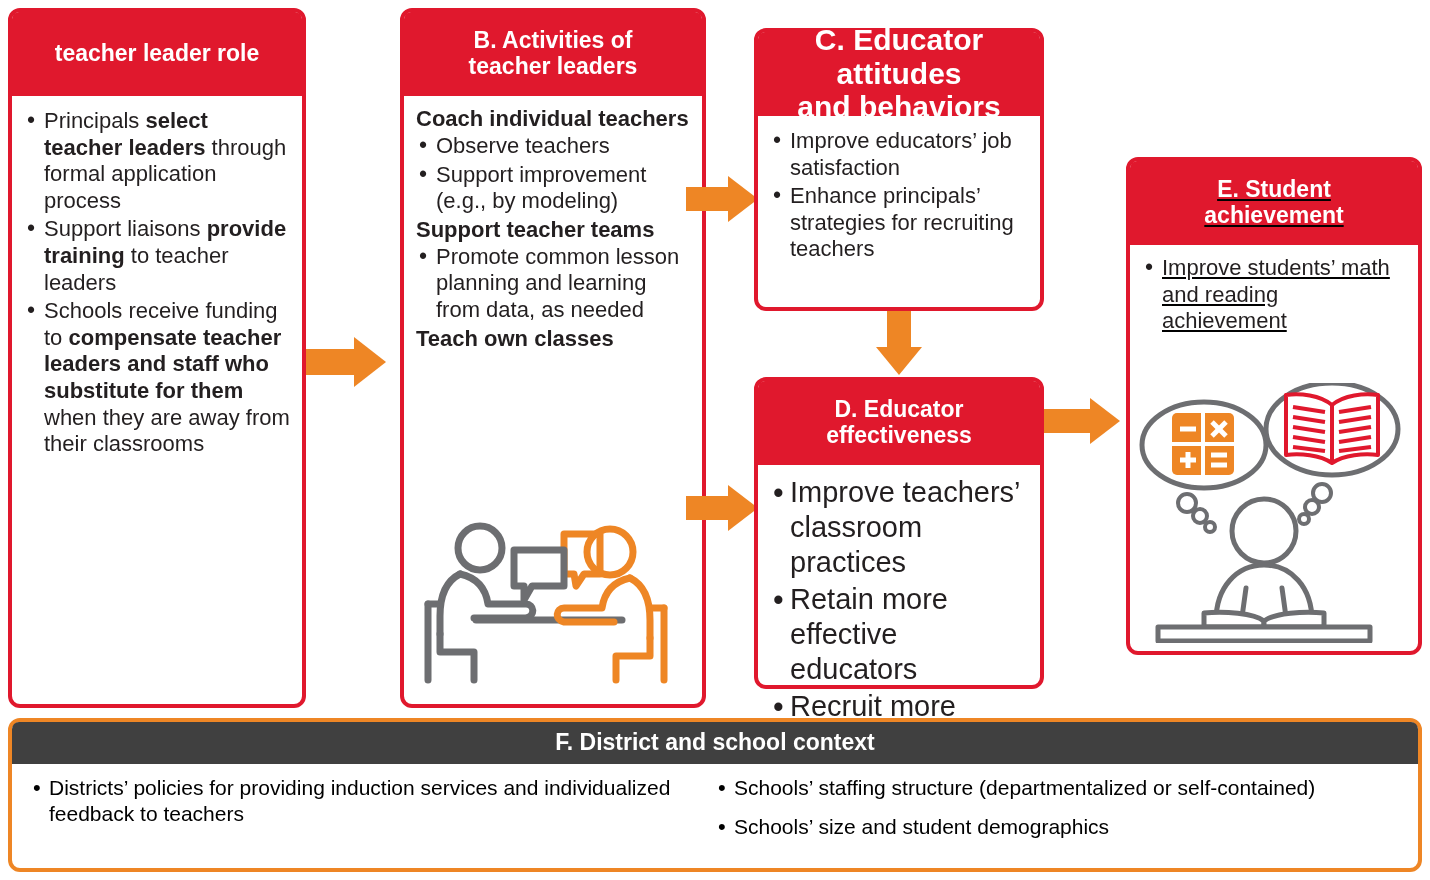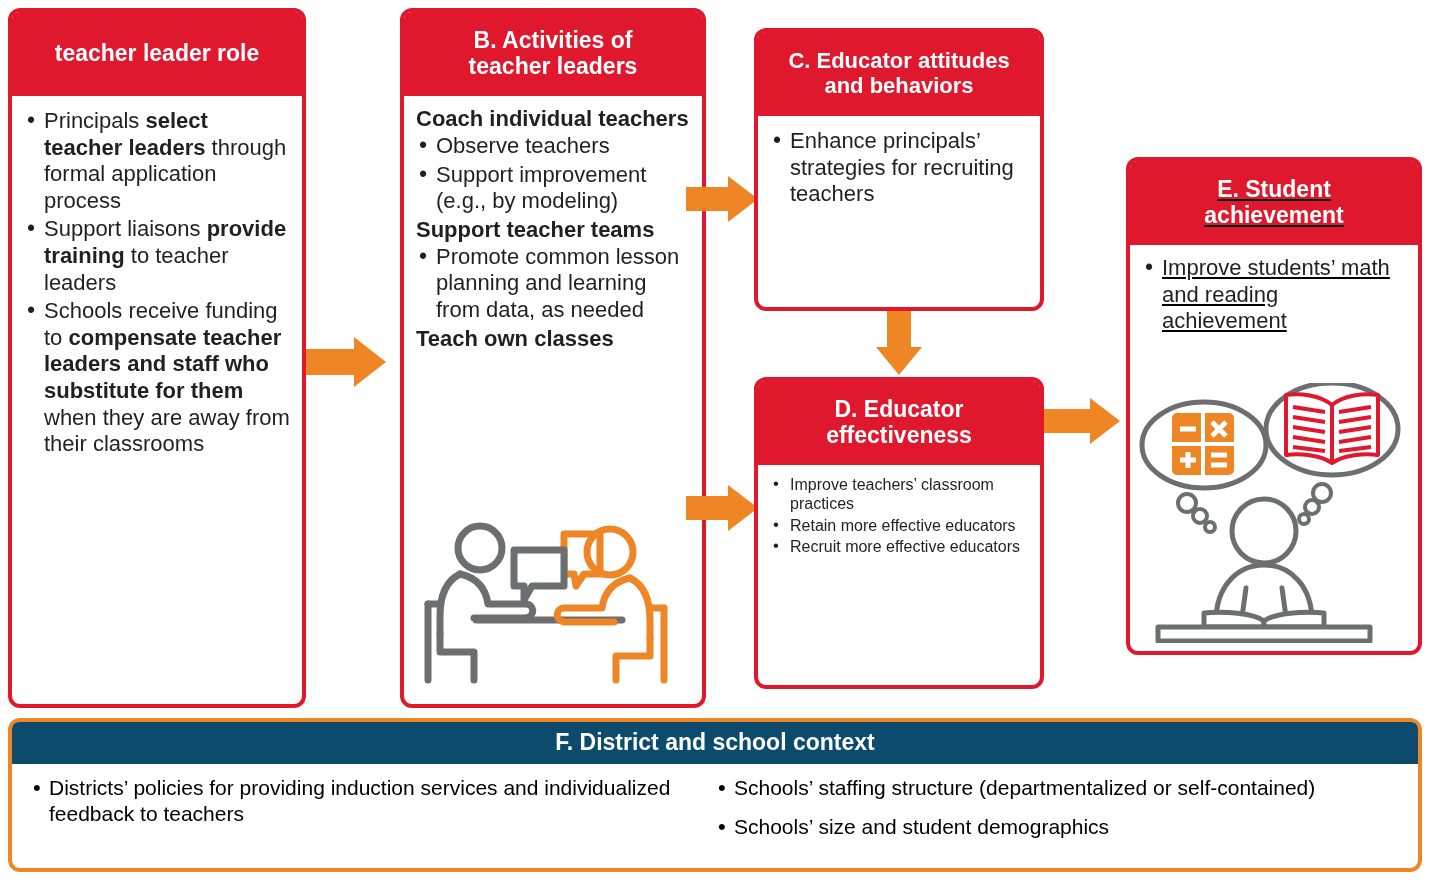--- a/index.html
+++ b/index.html
@@ -49,21 +49,21 @@
     border-left:solid transparent;border-right:solid transparent;
     border-top:solid #EE8625;
   }
 
   
   #boxF{
     position:absolute;left:8px;top:718px;width:1414px;height:154px;
     border:4px solid #EE8625;border-radius:12px;background:#fff;box-sizing:border-box;
   }
   #boxF .fhd{
-    background:#0c4a6e;color:#fff;font-weight:bold;font-size:23px;
+    background:#404040;color:#fff;font-weight:bold;font-size:23px;
     text-align:center;padding:7px 0 8px 0;border-radius:7px 7px 0 0;
   }
   #boxF .fbd{display:flex;padding:11px 18px 0 18px;}
   #boxF .fcol{flex:0 0 50%;}
   #boxF ul.bl>li{font-size:21px;line-height:1.25;margin-bottom:13px;padding-left:19px;}
 
   .illus{position:absolute;}
 </style>
 </head>
 <body>
@@ -155,46 +155,47 @@
     <div class="shaft" style="left:0;top:11px;width:44px;height:24px;"></div>
     <div class="head" style="left:42px;top:0;border-top-width:23px;border-bottom-width:23px;border-left-width:30px;"></div>
   </div>
 
   <div class="arrow-r" id="arBD" style="left:686px;top:485px;width:72px;height:46px;">
     <div class="shaft" style="left:0;top:11px;width:44px;height:24px;"></div>
     <div class="head" style="left:42px;top:0;border-top-width:23px;border-bottom-width:23px;border-left-width:30px;"></div>
   </div>
 
   <div class="box box-red" id="boxC" style="left:754px;top:28px;width:290px;height:283px;">
-    <div class="box-hd" style="font-size:22px;height:84px;display:flex;align-items:center;justify-content:center;">
+    <div class="box-hd" style="font-size:30px;height:84px;display:flex;align-items:center;justify-content:center;">
         <div>
           <div>C. Educator attitudes</div>
           <div>and behaviors</div>
         </div>
       </div>
     <div class="box-bd" style="font-size:22px;padding-top:12px;">
       <ul class="bl">
+        <li><span>Improve educators’ job satisfaction</span></li>
         <li><span>Enhance principals’ strategies for recruiting teachers</span></li>
       </ul>
     </div>
   </div>
 
   <div class="arrow-d" id="arCD" style="left:876px;top:311px;width:46px;height:64px;">
     <div class="shaft" style="left:11px;top:0;width:24px;height:38px;"></div>
     <div class="head" style="left:0;top:36px;border-left-width:23px;border-right-width:23px;border-top-width:28px;"></div>
   </div>
 
   <div class="box box-red" id="boxD" style="left:754px;top:377px;width:290px;height:312px;">
     <div class="box-hd" style="font-size:23px;height:84px;display:flex;align-items:center;justify-content:center;">
         <div>
           <div>D. Educator</div>
           <div>effectiveness</div>
         </div>
       </div>
-    <div class="box-bd" style="font-size:16px;">
+    <div class="box-bd" style="font-size:29px;">
       <ul class="bl">
         <li><span>Improve teachers’ classroom practices</span></li>
         <li><span>Retain more effective educators</span></li>
         <li><span>Recruit more effective educators</span></li>
       </ul>
     </div>
   </div>
 
   <div class="arrow-r" id="arDE" style="left:1044px;top:398px;width:78px;height:46px;">
     <div class="shaft" style="left:0;top:11px;width:48px;height:24px;"></div>

